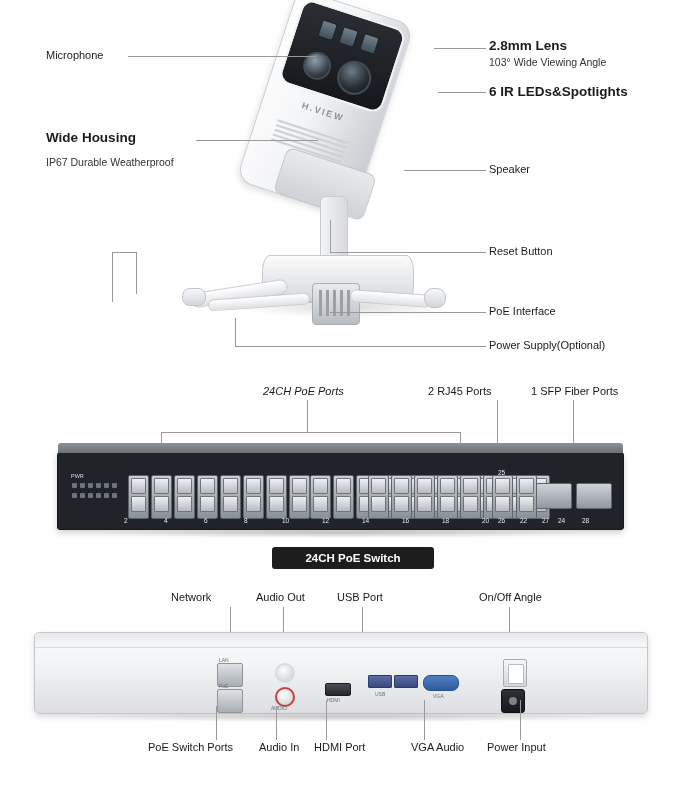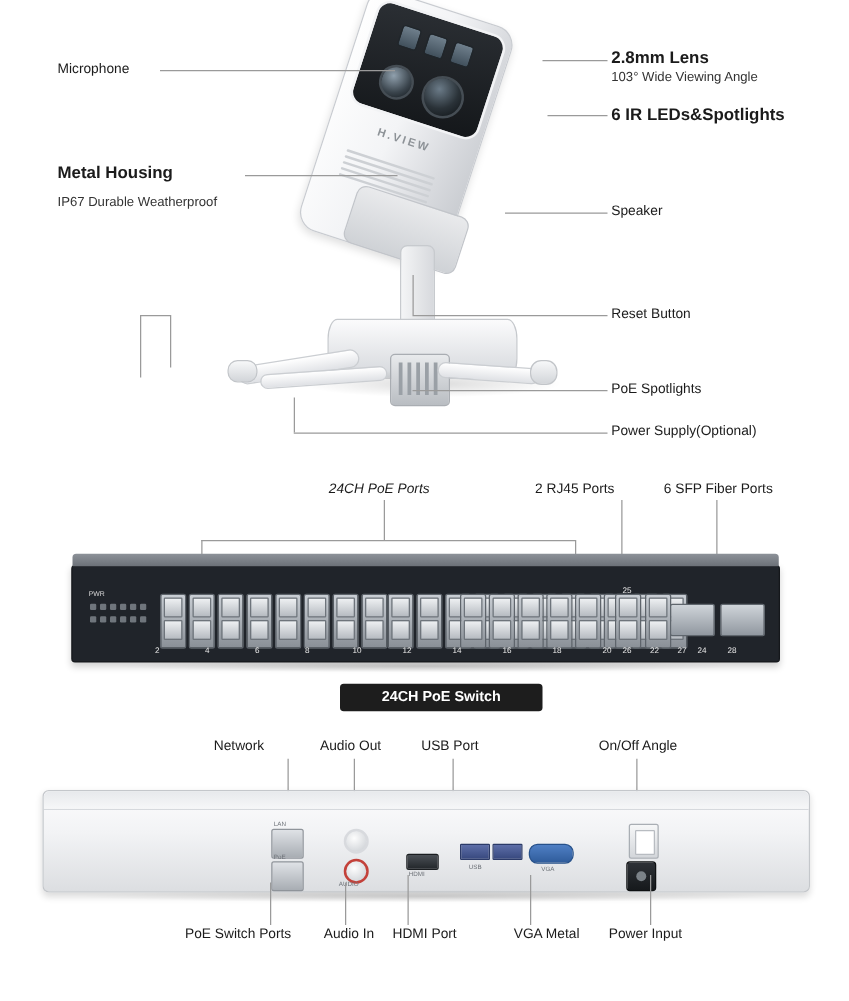--- a/index.html
+++ b/index.html
@@ -176,30 +176,30 @@
   <div class="lead h" style="left:235px;top:346px;width:251px;"></div>
   <div class="lead v" style="left:235px;top:318px;height:28px;"></div>
   <div class="lead h" style="left:112px;top:252px;width:24px;"></div>
   <div class="lead v" style="left:112px;top:252px;height:50px;"></div>
   <div class="lead v" style="left:136px;top:252px;height:42px;"></div>
 
   <div class="lbl" style="left:46px;top:49px;">Microphone</div>
   <div class="lbl big" style="left:489px;top:38px;">2.8mm Lens</div>
   <div class="lbl sub" style="left:489px;top:56px;">103° Wide Viewing Angle</div>
   <div class="lbl big" style="left:489px;top:84px;">6 IR LEDs&amp;Spotlights</div>
-  <div class="lbl big" style="left:46px;top:130px;">Metal Housing</div>
+  <div class="lbl big" style="left:46px;top:130px;">Wide Housing</div>
   <div class="lbl sub" style="left:46px;top:156px;">IP67 Durable Weatherproof</div>
   <div class="lbl" style="left:489px;top:163px;">Speaker</div>
   <div class="lbl" style="left:489px;top:245px;">Reset Button</div>
-  <div class="lbl" style="left:489px;top:305px;">PoE Spotlights</div>
+  <div class="lbl" style="left:489px;top:305px;">PoE Interface</div>
   <div class="lbl" style="left:489px;top:339px;">Power Supply(Optional)</div>
 
   <div class="lbl" style="left:263px;top:385px;font-style:italic;">24CH PoE Ports</div>
   <div class="lbl" style="left:428px;top:385px;">2 RJ45 Ports</div>
-  <div class="lbl" style="left:531px;top:385px;">6 SFP Fiber Ports</div>
+  <div class="lbl" style="left:531px;top:385px;">1 SFP Fiber Ports</div>
 
   <div class="lead h" style="left:161px;top:432px;width:299px;"></div>
   <div class="lead v" style="left:161px;top:432px;height:14px;"></div>
   <div class="lead v" style="left:460px;top:432px;height:14px;"></div>
   <div class="lead v" style="left:307px;top:400px;height:32px;"></div>
   <div class="lead v" style="left:497px;top:400px;height:50px;"></div>
   <div class="lead v" style="left:573px;top:400px;height:46px;"></div>
 
   <div class="switch">
     <div class="switch-top"></div>
@@ -401,17 +401,17 @@
 
   <div class="lead v" style="left:216px;top:706px;height:34px;"></div>
   <div class="lead v" style="left:276px;top:706px;height:34px;"></div>
   <div class="lead v" style="left:326px;top:700px;height:40px;"></div>
   <div class="lead v" style="left:424px;top:700px;height:40px;"></div>
   <div class="lead v" style="left:520px;top:700px;height:40px;"></div>
 
   <div class="lbl" style="left:148px;top:741px;">PoE Switch Ports</div>
   <div class="lbl" style="left:259px;top:741px;">Audio In</div>
   <div class="lbl" style="left:314px;top:741px;">HDMI Port</div>
-  <div class="lbl" style="left:411px;top:741px;">VGA Metal</div>
+  <div class="lbl" style="left:411px;top:741px;">VGA Audio</div>
   <div class="lbl" style="left:487px;top:741px;">Power Input</div>
 
 
 </div>
 
 </body></html>

